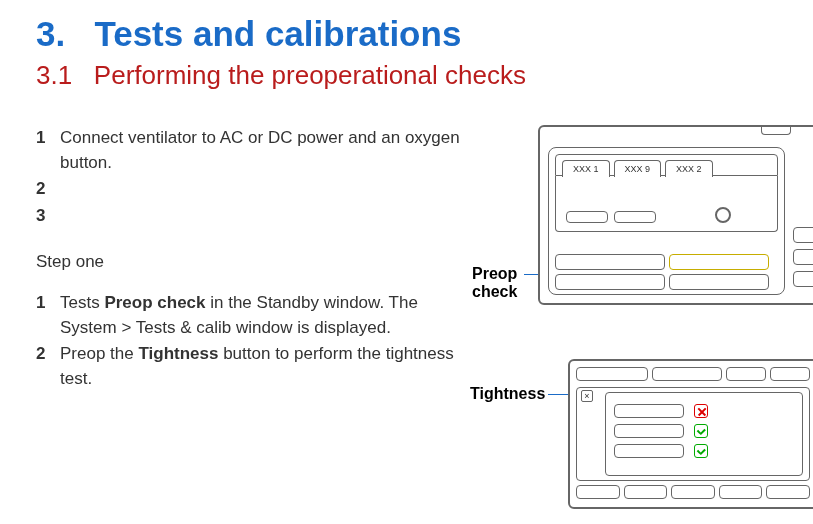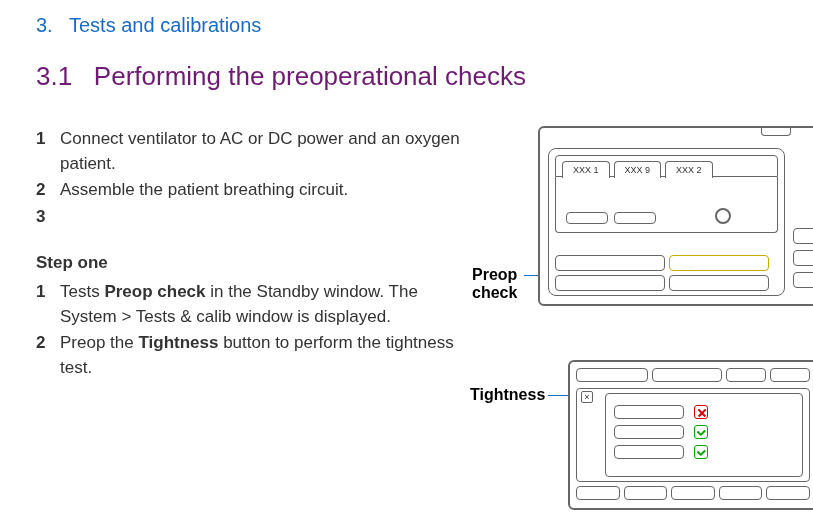--- a/index.html
+++ b/index.html
@@ -8,26 +8,26 @@
     font-family: 'Segoe UI', Arial, sans-serif;
     color: #333;
     width: 813px;
     background: #fff;
   }
   .page {
     padding: 10px 24px 20px 36px;
   }
   h2.section {
     color: #1a6bc7;
-    font-weight: 400;
-    font-size: 20px;
-    margin: 4px 0 24px 0;
+    font-weight: 700;
+    font-size: 35px;
+    margin: 4px 0 6px 0;
   }
   h3.subsection {
-    color: #701a75;
+    color: #b91c1c;
     font-weight: 400;
     font-size: 26px;
     margin: 6px 0 34px 0;
   }
   .two-col {
     display: flex;
     gap: 12px;
     position: relative;
   }
   .left {
@@ -54,22 +54,22 @@
     flex-shrink: 0;
   }
   ol.numlist li .txt {
     flex: 1;
   }
   .para {
     clear: both;
     margin: 14px 0 34px 0;
   }
   .step-head {
-    font-weight: 700;
-    margin-bottom: 4px;
+    font-weight: 400;
+    margin-bottom: 16px;
   }
   .bold { font-weight: 700; }
   
   .callout {
     position: absolute;
     font-weight: 700;
     font-size: 16px;
     color: #000;
     text-align: left;
   }
@@ -159,25 +159,24 @@
   <h3 class="subsection">
     <span>3.1</span>&nbsp;&nbsp;
     <span>Performing the preoperational checks</span>
   </h3>
 
   <div class="two-col">
     <div class="left">
       <ol class="numlist">
         <li>
           <span class="num">1</span>
-          <span class="txt">Connect ventilator to AC or DC power and an oxygen patient.</span>
+          <span class="txt">Connect ventilator to AC or DC power and an oxygen button.</span>
         </li>
         <li>
           <span class="num">2</span>
-          <span class="txt">Assemble the patient breathing circuit.</span>
         </li>
         <li>
           <span class="num">3</span>
         </li>
       </ol>
 
 
       <div>
         <div class="step-head">Step one</div>
         <ol class="numlist">

